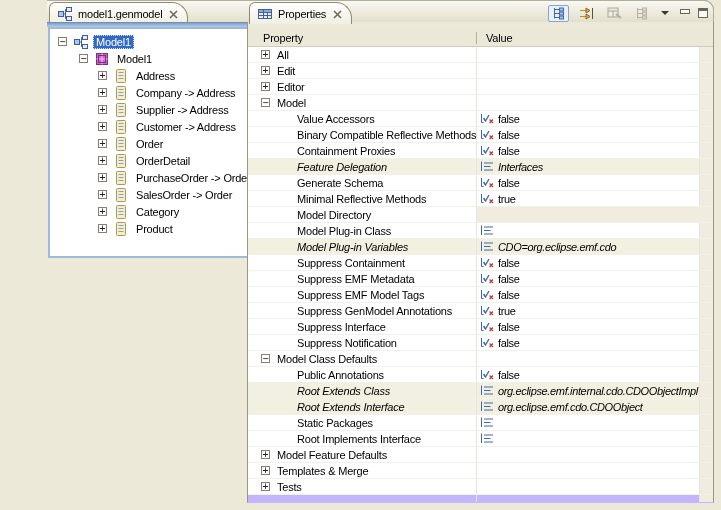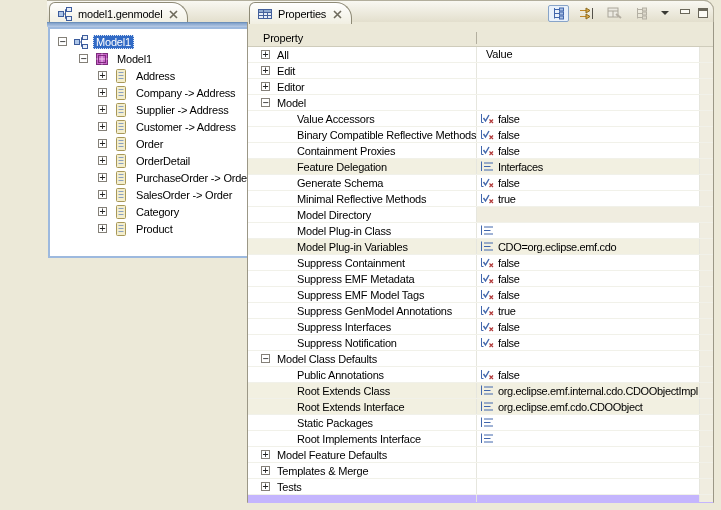--- a/index.html
+++ b/index.html
@@ -45,25 +45,25 @@
     border:1px solid #9b9786;border-top-right-radius:10px;background:#ece9d8;}
   .props .tabrow{left:-1px;top:-1px;width:467px;border-top-right-radius:10px;}
   .toolbar{position:absolute;right:5px;top:3px;height:18px;display:flex;gap:8px;align-items:center;}
   .tbtn{display:flex;align-items:center;justify-content:center;padding:1px 2px;}
   .tbtn.toggled{border:1px solid #88a4c8;background:#e9f1fb;border-radius:2px;}
   .chev{width:0;height:0;border-left:4px solid transparent;border-right:4px solid transparent;border-top:4px solid #3a3a34;}
   
   .tablewrap{position:absolute;left:0;top:29px;width:465px;height:473px;background:#c4b5fd;overflow:hidden;}
   .phead{height:17px;background:#ebe8d8;border-bottom:1px solid #cfccbb;position:relative;box-sizing:border-box;}
   .phead .h1{position:absolute;left:15px;top:2px;}
-  .phead .h2{position:absolute;left:238px;top:2px;margin-top:16px;}
+  .phead .h2{position:absolute;left:238px;top:2px;}
   .phead .hdiv{position:absolute;left:228px;top:2px;width:1px;height:12px;background:#b3af9f;}
   .prows{overflow:hidden;}
   .prow{height:16px;display:flex;box-sizing:border-box;border-bottom:1px solid #f1f1e9;background:#fff;}
-  .prow.hl .pcell,.prow.hl .vcell{background:#f2f0e1;}
+  .prow.hl .pcell,.prow.hl .vcell{background:#f2f0e1;font-style:italic;}
   .pcell{width:229px;border-right:1px solid #e6e6de;display:flex;align-items:center;box-sizing:border-box;overflow:hidden;flex:none;}
   .vcell{width:223px;border-right:1px solid #e6e6de;display:flex;align-items:center;box-sizing:border-box;overflow:hidden;flex:none;padding-left:3px;}
   .strip{flex:1;background:#f0ede0;}
   .pexp{width:9px;height:9px;border:1px solid #848078;background:#fff;color:#222;
     font-size:10px;line-height:7px;text-align:center;box-sizing:border-box;
     margin-left:13px;margin-right:7px;flex:none;font-family:"DejaVu Sans Mono",monospace;}
   .prow.propr .plabel{margin-left:49px;}
   .plabel,.vtext{white-space:nowrap;}
   .vtext{letter-spacing:-0.35px;}
   .vicon{width:14px;height:11px;margin-right:4px;flex:none;}
@@ -595,21 +595,21 @@
       </span>
 
       <span class="vtext">true</span>
     </div>
     <div class="strip"></div>
   </div>
 
   <div class="prow propr">
     <div class="pcell">
 
-      <span class="plabel">Suppress Interfaces</span>
+      <span class="plabel">Suppress Interface</span>
     </div>
     <div class="vcell">
       <span class="vicon">
         <svg width="14" height="11" viewBox="0 0 14 11">
           <path d="M1.5,1 V9.5 H3.5" stroke="#4166ac" fill="none"></path>
           <path d="M3.5,5 L5.5,8 L9,2" stroke="#4166ac" stroke-width="1.4" fill="none"></path>
           <path d="M9.5,6.5 L13,10 M13,6.5 L9.5,10" stroke="#b23a3a" stroke-width="1.2"></path>
         </svg>
       </span>
 

